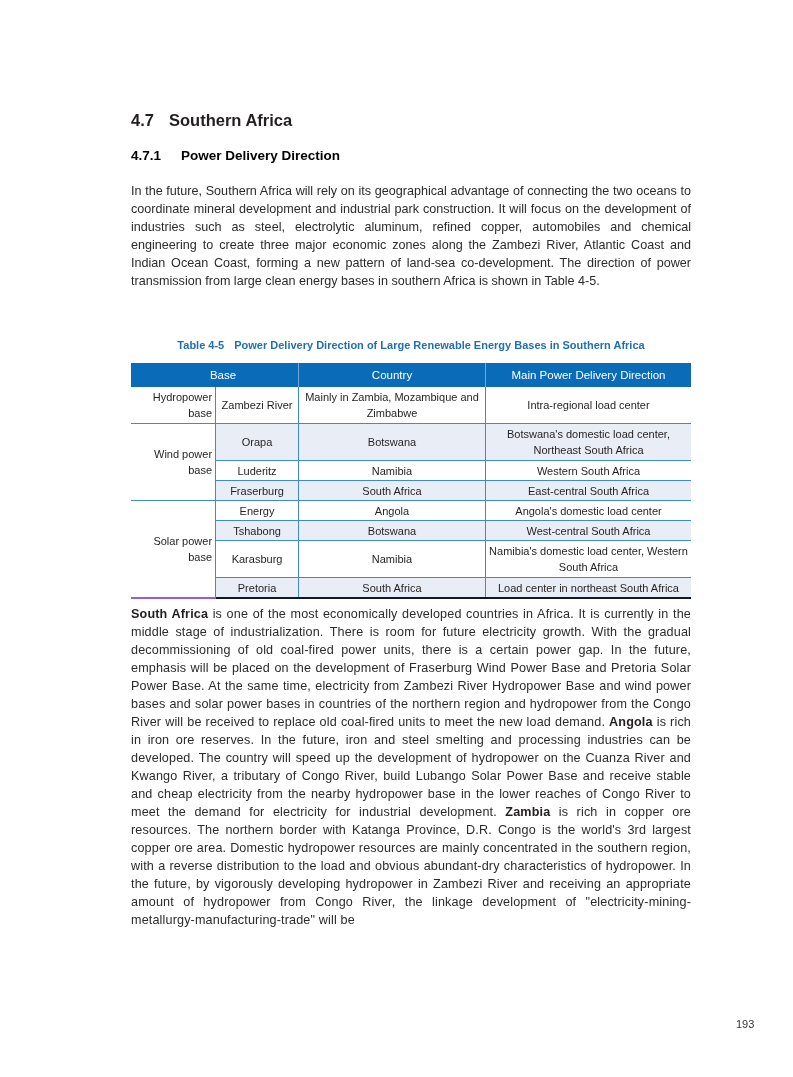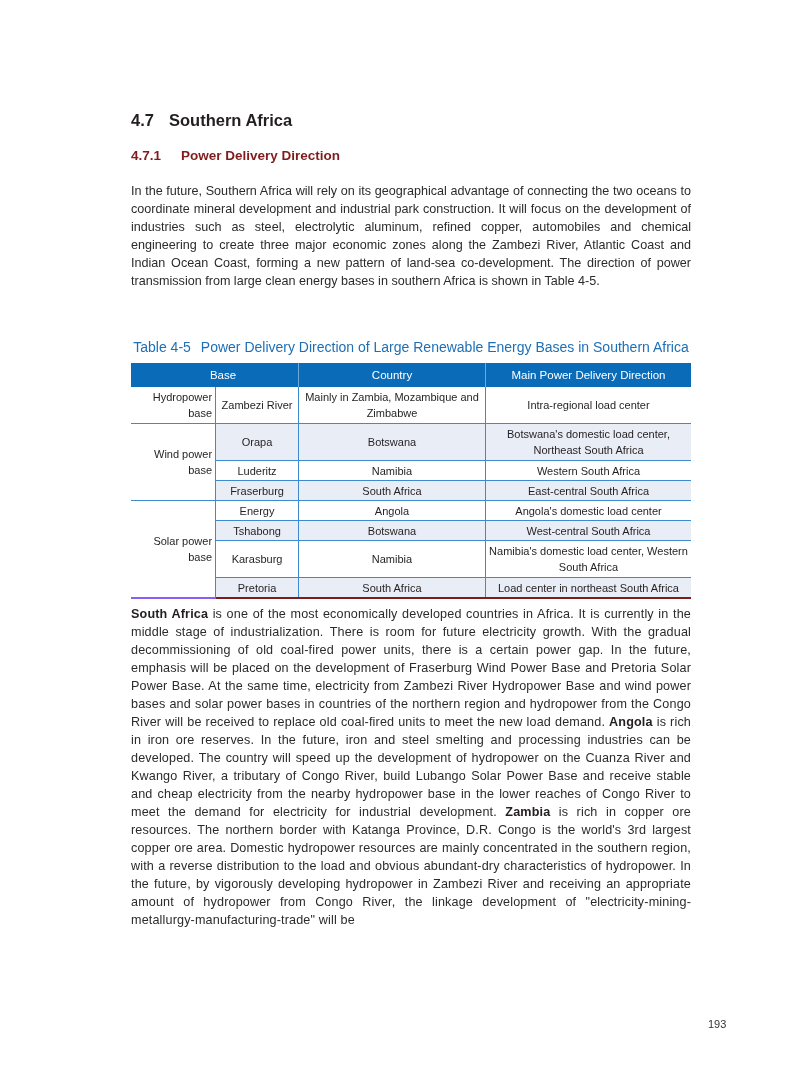--- a/index.html
+++ b/index.html
@@ -1,44 +1,44 @@
 <!DOCTYPE html>
 <html><head>
 <meta charset="utf-8">
 <style>
   html, body { margin: 0; padding: 0; background: #ffffff; }
   body { width: 793px; height: 1077px; position: relative; overflow: hidden;
          font-family: "Liberation Sans", sans-serif; color: #231f20; }
   .h1 { position: absolute; left: 131px; top: 111px; font-size: 16.5px; font-weight: bold; color: #231f20; }
   .h1 .num { display: inline-block; width: 38px; }
-  .h2 { position: absolute; left: 131px; top: 148px; font-size: 13.5px; font-weight: bold; color: #7f1d1d; }
+  .h2 { position: absolute; left: 131px; top: 148px; font-size: 13.5px; font-weight: bold; color: #000000; }
   .h2 .num { display: inline-block; width: 50px; }
   .para { position: absolute; left: 131px; width: 560px; font-size: 12.6px; line-height: 18px;
           text-align: justify; color: #2b2b2b; }
   .p1 { top: 182px; }
   .p2 { top: 605px; letter-spacing: 0.15px; }
   .para b { font-weight: bold; color: #231f20; }
   .caption { position: absolute; left: 131px; width: 560px; top: 339px; text-align: center;
-             font-size: 14px; font-weight: normal; color: #1e6fb5; }
+             font-size: 11px; font-weight: bold; color: #1e6fb5; }
   .caption .tno { margin-right: 10px; }
   table.t { position: absolute; left: 131px; top: 363px; width: 560px; border-collapse: collapse;
             font-size: 11px; color: #231f20; }
   table.t th { background: #0a6bb8; color: #ffffff; font-weight: normal; height: 22px;
                border-left: 1px solid #6fa8dc; font-size: 11.5px; }
   table.t th:first-child { border-left: none; padding-left: 18px; }
   table.t td { text-align: center; line-height: 16px; padding: 1px 3px;
                border-left: 1px solid #3d8ad0; border-top: 1px solid #3d8ad0; }
   table.t td.grp { border-left: none; background: #ffffff; }
   table.t tr.shade td:not(.grp) { background: #e9edf6; }
   table.t tr.single td { height: 17px; }
   table.t tr.double td { height: 34px; }
   table.t tr.first td { border-top: none; }
-  table.t tr.last td { border-bottom: 2px solid #7f1d1d; }
+  table.t tr.last td { border-bottom: 2px solid #0f172a; }
   table.t td.grp { border-bottom: 1px solid #3d8ad0; text-align: right; }
-  .pageno { position: absolute; left: 708px; top: 1018px; font-size: 11px; color: #333; }
+  .pageno { position: absolute; left: 736px; top: 1018px; font-size: 11px; color: #333; }
 </style>
 </head>
 <body>
 
 <div class="h1">
   <span class="num">4.7</span><span>Southern Africa</span>
 </div>
 
 <div class="h2">
   <span class="num">4.7.1</span><span>Power Delivery Direction</span>

